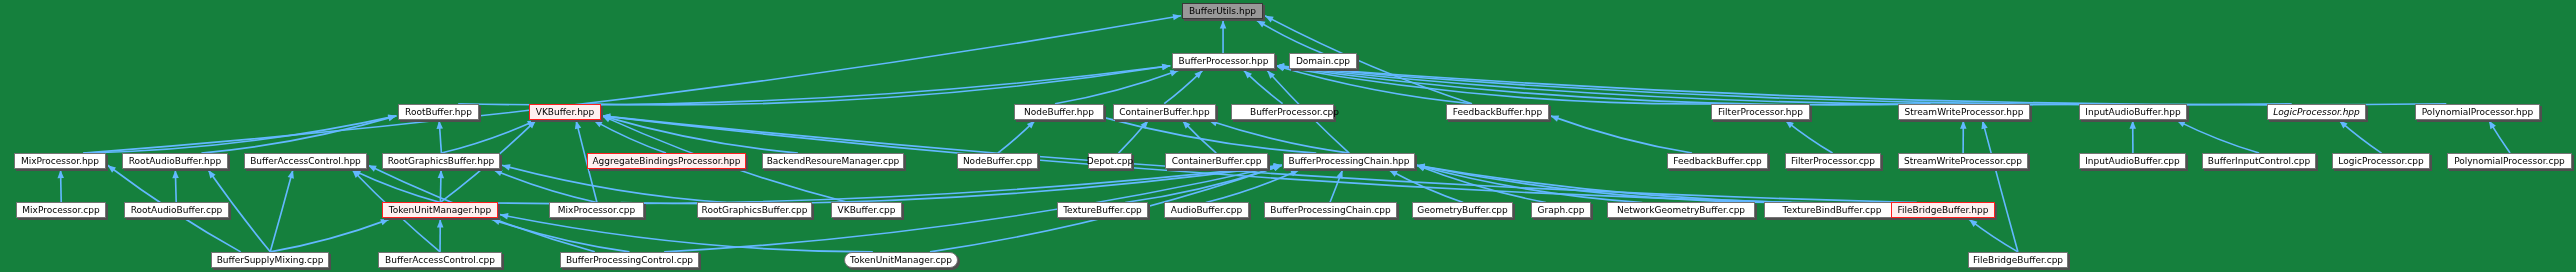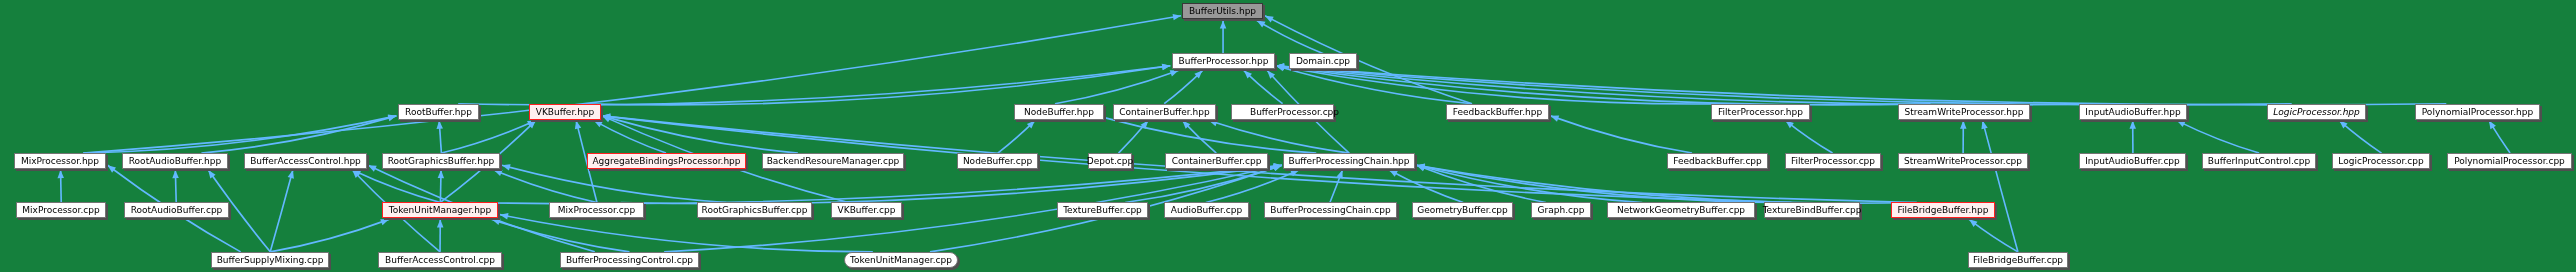--- a/index.html
+++ b/index.html
@@ -214,21 +214,21 @@
     <div class="node highlight" style="left: 382px; top: 202px; width: 116px;">TokenUnitManager.hpp</div>
     <div class="node normal" style="left: 549px; top: 202px; width: 95px;">MixProcessor.cpp</div>
     <div class="node normal" style="left: 697px; top: 202px; width: 115px;">RootGraphicsBuffer.cpp</div>
     <div class="node normal" style="left: 831px; top: 202px; width: 71px;">VKBuffer.cpp</div>
     <div class="node normal" style="left: 1057px; top: 202px; width: 91px;">TextureBuffer.cpp</div>
     <div class="node normal" style="left: 1164px; top: 202px; width: 85px;">AudioBuffer.cpp</div>
     <div class="node normal" style="left: 1264px; top: 202px; width: 133px;">BufferProcessingChain.cpp</div>
     <div class="node normal" style="left: 1412px; top: 202px; width: 101px;">GeometryBuffer.cpp</div>
     <div class="node normal" style="left: 1531px; top: 202px; width: 60px;">Graph.cpp</div>
     <div class="node normal" style="left: 1607px; top: 202px; width: 148px;">NetworkGeometryBuffer.cpp</div>
-    <div class="node normal" style="left: 1764px; top: 202px; width: 96px;">TextureBindBuffer.cpp</div>
+    <div class="node normal" style="left: 1764px; top: 202px; width: 136px;">TextureBindBuffer.cpp</div>
     <div class="node highlight" style="left: 1891px; top: 202px; width: 104px;">FileBridgeBuffer.hpp</div>
     <div class="node normal" style="left: 211px; top: 252px; width: 118px;">BufferSupplyMixing.cpp</div>
     <div class="node normal" style="left: 378px; top: 252px; width: 124px;">BufferAccessControl.cpp</div>
     <div class="node normal" style="left: 560px; top: 252px; width: 139px;">BufferProcessingControl.cpp</div>
     <div class="node normal" style="left: 844px; top: 252px; width: 114px; border-radius: 8px;">TokenUnitManager.cpp</div>
     <div class="node normal" style="left: 1968px; top: 252px; width: 100px;">FileBridgeBuffer.cpp</div>
   </div>
 
 
 </body></html>

